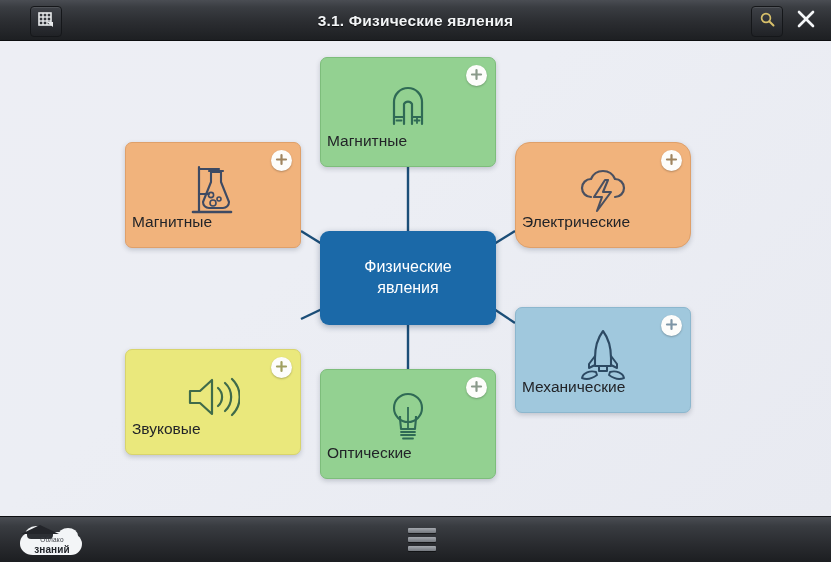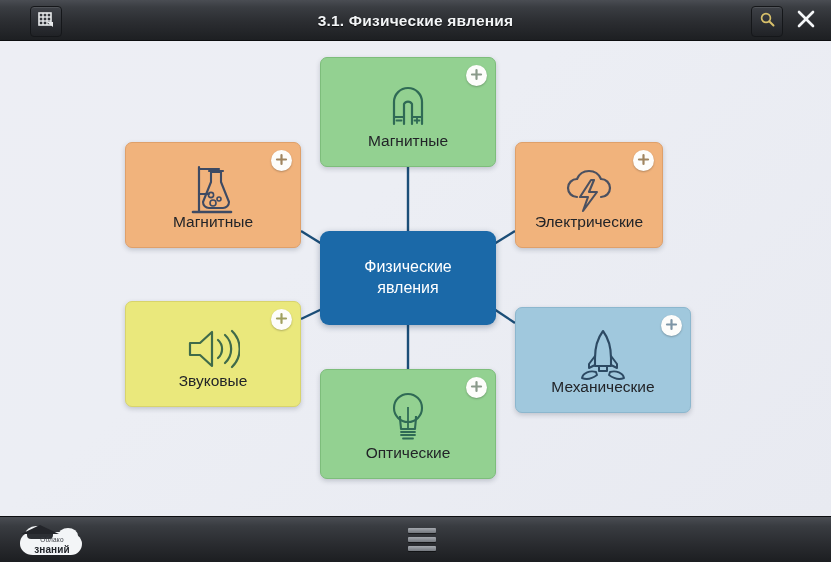--- a/index.html
+++ b/index.html
@@ -192,21 +192,20 @@
     top: 20px;
     height: 58px;
     display: flex;
     align-items: center;
     justify-content: center;
   }
   .node .node-label {
     position: absolute;
     left: 6px; right: 6px;
     bottom: 16px;
-    text-align: center;
     font-size: 15.5px;
     color: #222428;
   }
   .plus-badge {
     position: absolute;
     right: 8px;
     top: 7px;
     width: 21px;
     height: 21px;
     border-radius: 50%;
@@ -215,21 +214,21 @@
     display: flex;
     align-items: center;
     justify-content: center;
     cursor: pointer;
   }
 
   
   #node-magnetic    { background: #93d191; border: 1px solid #7dbd7b; }
   #node-thermal     { background: #f1b37c; border: 1px solid #dfa06a; }
   #node-electric    { background: #f1b37c; border: 1px solid #dfa06a; }
-  #node-sound       { background: #eae87c; border: 1px solid #d8d46c; }
+  #node-sound       { background: #eae87c; border: 1px solid #d8d46c; margin-top: 48px; }
   #node-mechanical  { background: #a0c8dd; border: 1px solid #8cb7ce; }
   #node-optical     { background: #93d191; border: 1px solid #7dbd7b; }
 
   .center-node {
     position: absolute;
     background: #1b69a8;
     border-radius: 7px;
     box-shadow: 0 2px 6px rgba(20,40,70,0.32);
     display: flex;
     align-items: center;
@@ -240,21 +239,21 @@
     color: #ffffff;
     font-size: 16px;
     text-align: center;
     line-height: 1.3;
     padding: 0 12px;
   }
 
   
   #node-magnetic   { left: 320px; top:  16px; width: 176px; height: 110px; }
   #node-thermal    { left: 125px; top: 101px; width: 176px; height: 106px; }
-  #node-electric   { left: 515px; top: 101px; width: 148px; height: 106px; }
+  #node-electric   { left: 515px; top: 101px; width: 176px; height: 106px; border-radius: 15px; }
   #center          { left: 320px; top: 190px; width: 176px; height: 94px; border-radius: 9px; }
   #node-sound      { left: 125px; top: 260px; width: 176px; height: 106px; }
   #node-mechanical { left: 515px; top: 266px; width: 176px; height: 106px; }
   #node-optical    { left: 320px; top: 328px; width: 176px; height: 110px; }
 </style>
 </head>
 <body>
 
 <div class="app">
 

